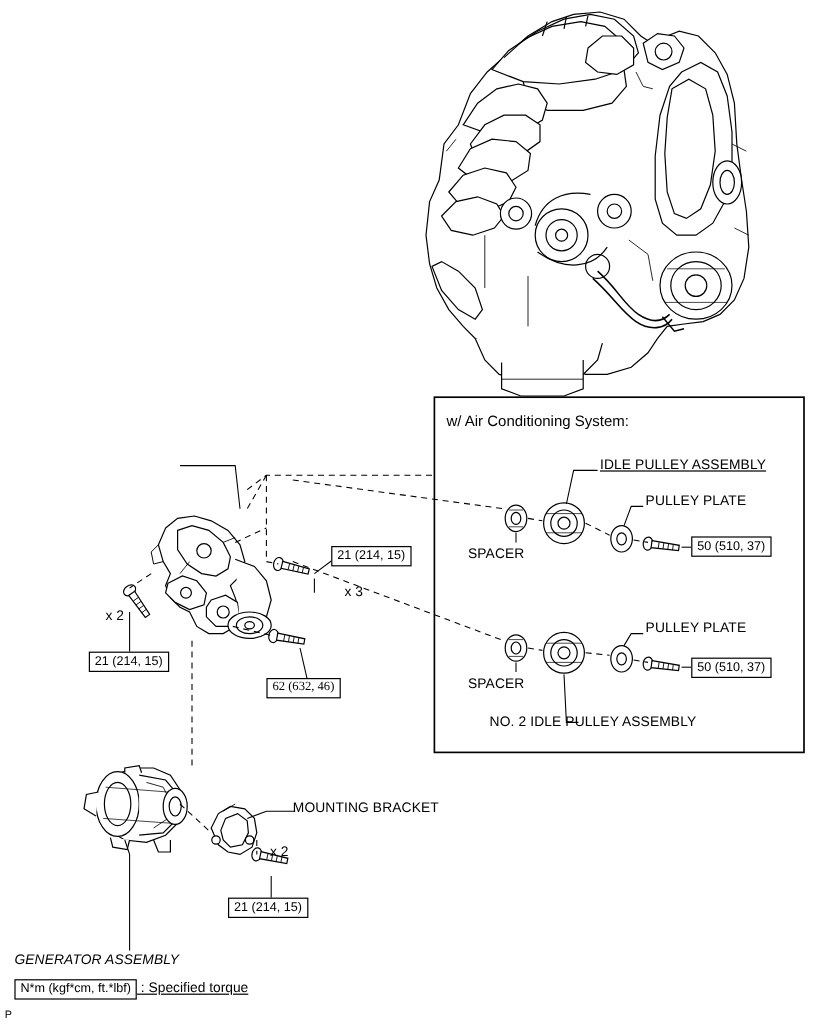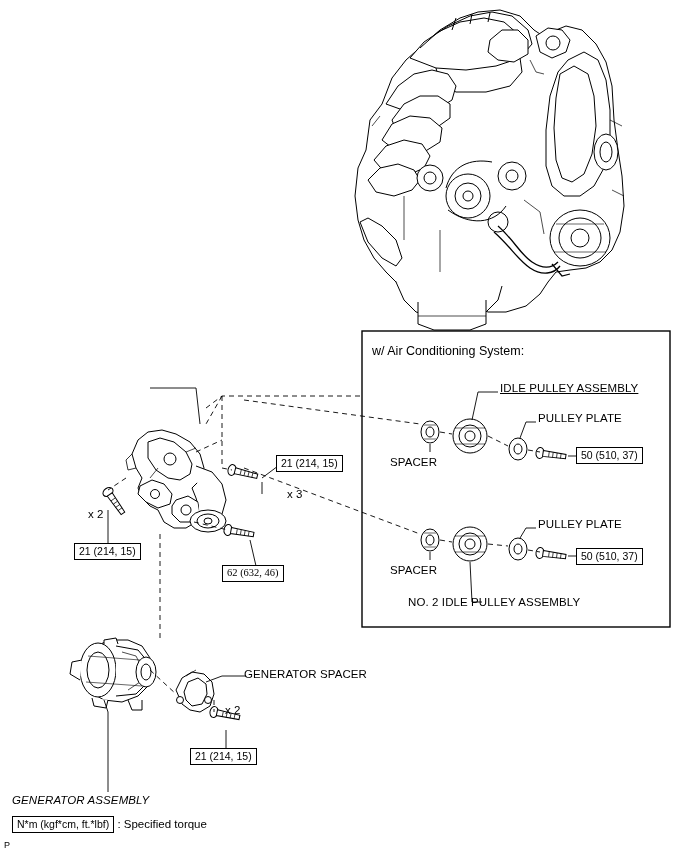--- a/index.html
+++ b/index.html
@@ -316,21 +316,21 @@
   <div class="lbl" style="left: 538px; top: 412px; white-space: pre;">PULLEY PLATE</div>
 
   <div class="lbl" style="left: 538px; top: 518px; white-space: pre;">PULLEY PLATE</div>
 
   <div class="lbl" style="left: 390px; top: 456px; white-space: pre;">SPACER</div>
 
   <div class="lbl" style="left: 390px; top: 564px; white-space: pre;">SPACER</div>
 
   <div class="lbl" style="left: 408px; top: 596px; white-space: pre;">NO. 2 IDLE PULLEY ASSEMBLY</div>
 
-  <div class="lbl" style="left: 244px; top: 668px; white-space: pre;">GENERATOR SPACER</div>
+  <div class="lbl" style="left: 244px; top: 668px; white-space: pre;">MOUNTING BRACKET</div>
 
   <div class="lbl" style="left: 12px; top: 794px; white-space: pre; font-style: italic;">GENERATOR ASSEMBLY</div>
 
   <div class="torque" style="left:276px; top:455px;">21 (214, 15)</div>
 
   <div class="torque" style="left:74px; top:543px;">21 (214, 15)</div>
 
   <div class="torque" style="left:222px; top:565px;font-family:Liberation Serif, serif;">62 (632, 46)</div>
 
   <div class="torque" style="left:576px; top:447px;">50 (510, 37)</div>
@@ -338,20 +338,20 @@
   <div class="torque" style="left:576px; top:548px;">50 (510, 37)</div>
 
   <div class="torque" style="left:190px; top:748px;">21 (214, 15)</div>
 
   <div class="qty" style="left:253px; top:488px;margin-left:34px;">x 3</div>
 
   <div class="qty" style="left:88px; top:508px;">x 2</div>
 
   <div class="qty" style="left:225px; top:704px;">x 2</div>
 
-  <div class="legend" style="left:12px; top:816px;">
+  <div class="legend" style="left:12px; top:816px;text-decoration:underline;">
     <span class="legend-box">N*m (kgf*cm, ft.*lbf)</span>
     <span>: Specified torque</span>
   </div>
 
   <div class="pagemark" style="left:4px; top:840px;">P</div>
 
 </div>
 
 </body></html>

